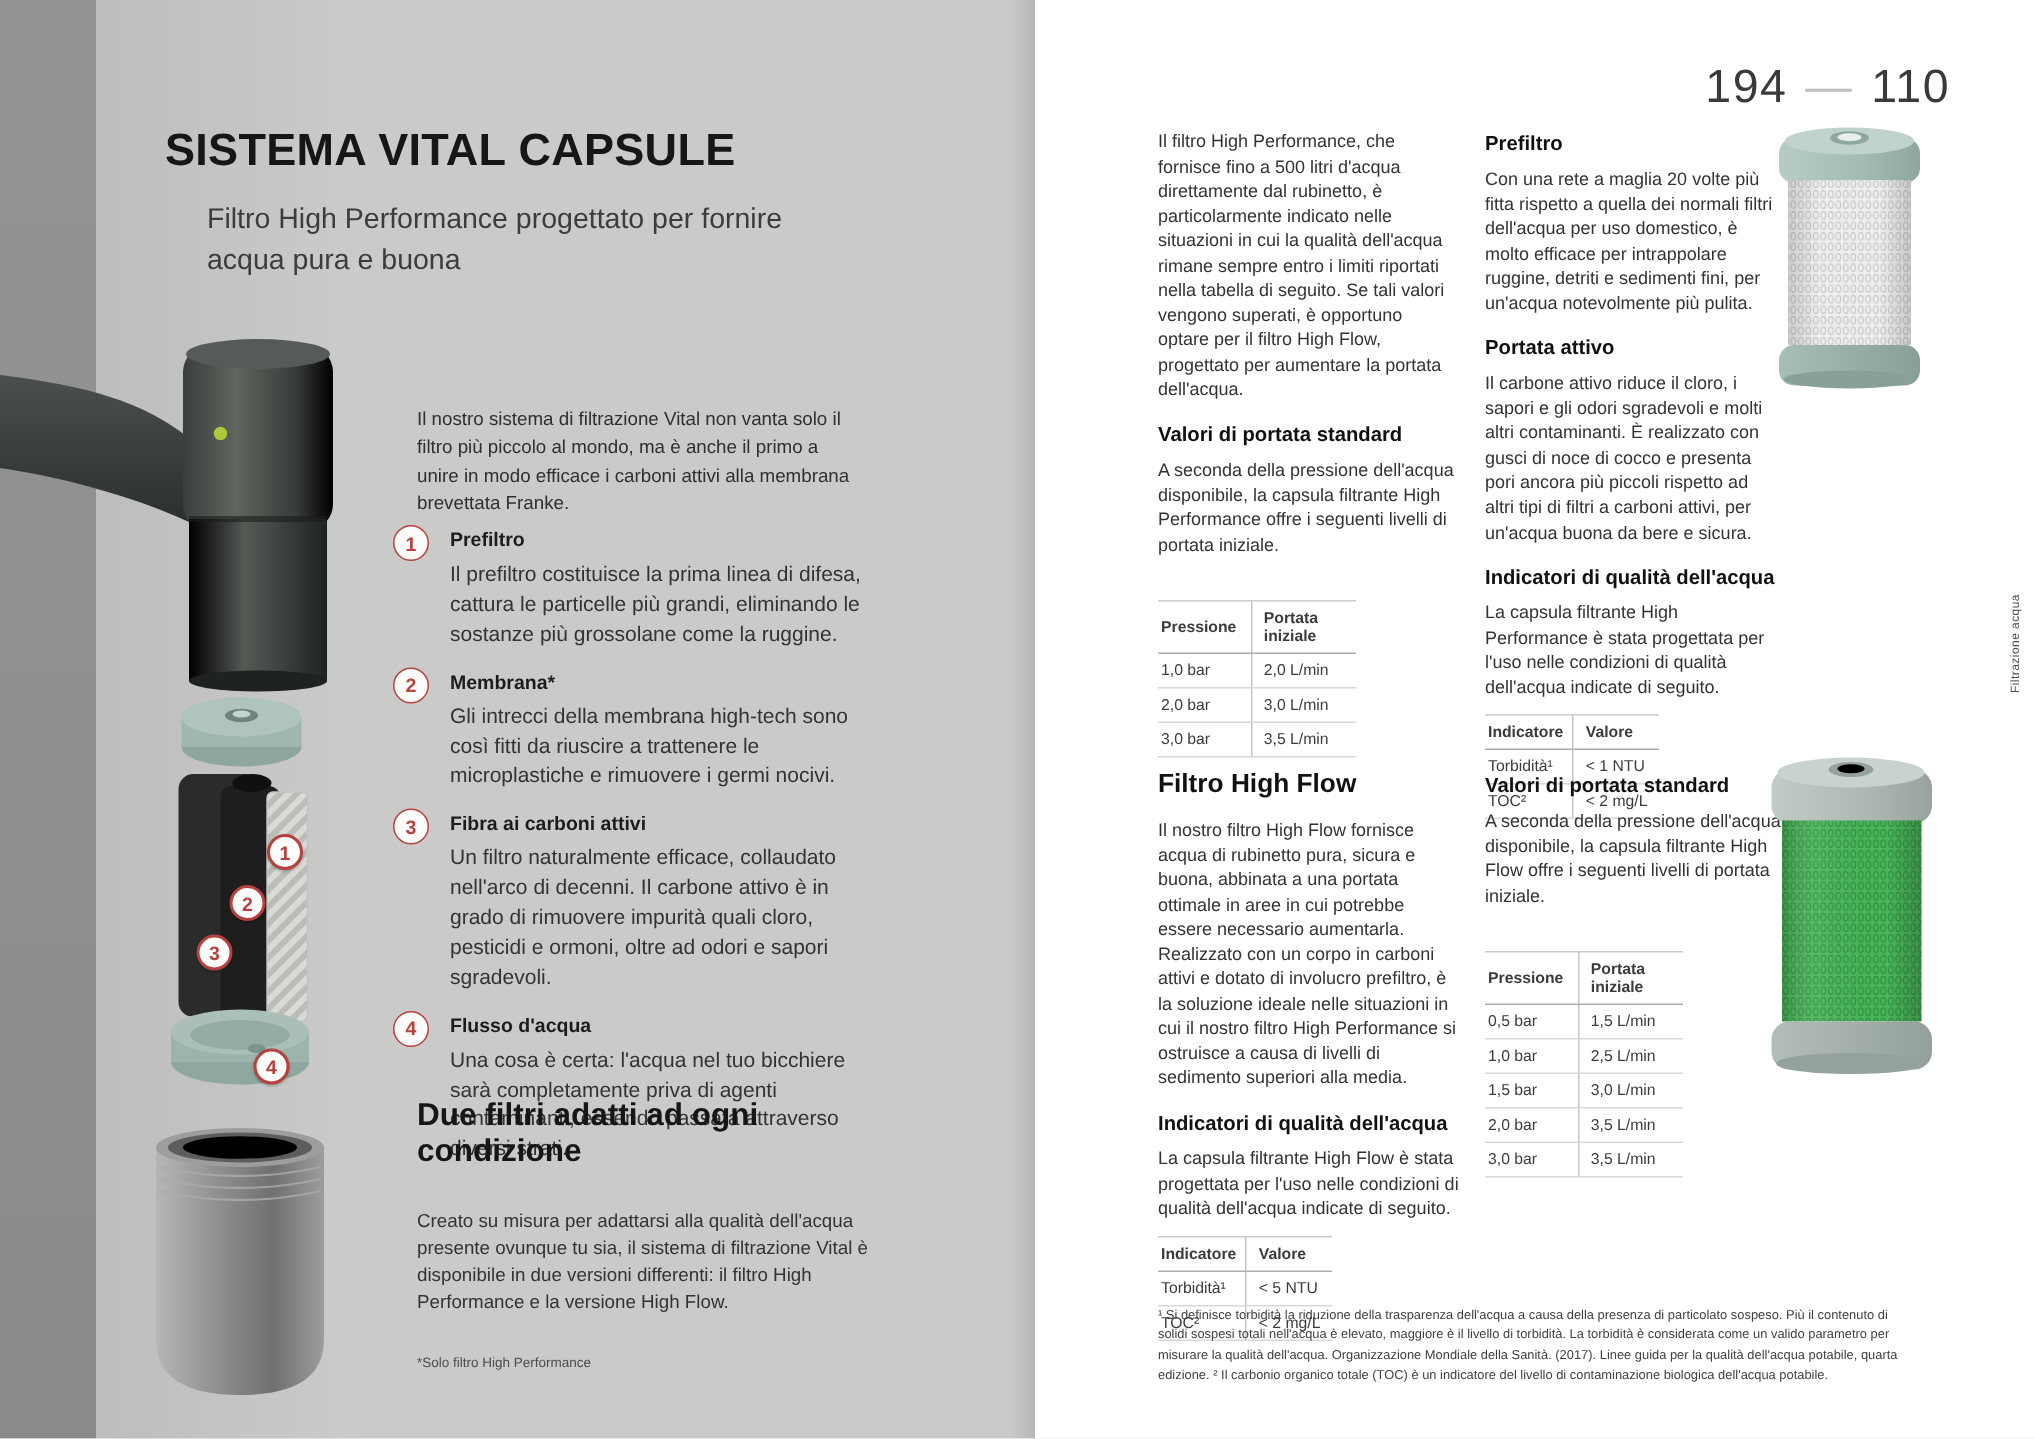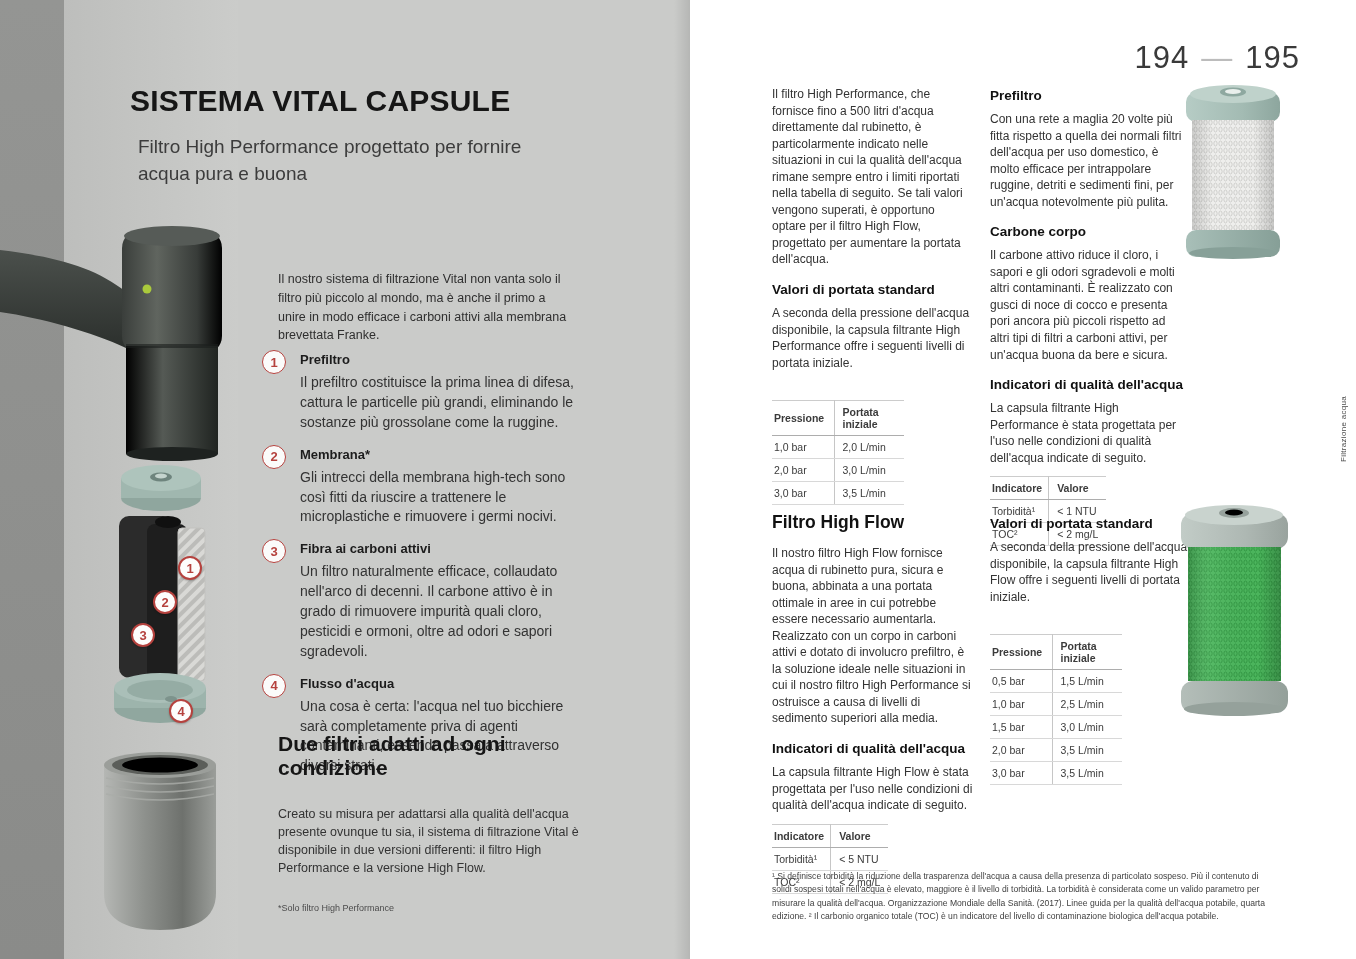--- a/index.html
+++ b/index.html
@@ -10,21 +10,21 @@
   .page-left { position:absolute; left:0; top:0; width:690px; height:959px; background:#cacbc9; }
   .left-band { position:absolute; left:0; top:0; width:64px; height:959px;
                background:linear-gradient(#949593,#8a8b89); }
   .photo-col { position:absolute; left:64px; top:0; width:174px; height:959px;
                background:linear-gradient(to right,#bdbebc,#cbccca); }
   .photo-svg { position:absolute; left:0; top:0; width:270px; height:959px; }
   .spine { position:absolute; right:0; top:0; width:16px; height:959px;
            background:linear-gradient(to right, rgba(0,0,0,0), rgba(0,0,0,0.10)); }
 
   .title { position:absolute; left:110px; top:84px; font-size:30px; font-weight:700;
-           color:#161616; letter-spacing:0.2px;margin-left:20px; }
+           color:#161616; letter-spacing:0.2px; }
   .subtitle { position:absolute; left:110px; top:134px; width:390px; font-size:19px;
               color:#3c3c3c; line-height:1.4; font-weight:400;margin-left:28px; }
   .intro { position:absolute; left:278px; top:270px; width:296px; font-size:12.5px;
            color:#2f2f2f; line-height:1.5; }
 
   .features { position:absolute; left:262px; top:352px; width:322px; }
   .feature { display:flex; margin-bottom:14px; }
   .fcircle { flex:0 0 24px; width:24px; height:24px; border-radius:50%;
              border:1.5px solid #b5423e; color:#b5423e; background:#fbfbfa;
              font-size:13px; font-weight:700; display:flex; align-items:center;
@@ -196,21 +196,21 @@
       <p>Creato su misura per adattarsi alla qualità dell'acqua presente ovunque tu sia, il sistema di filtrazione Vital è disponibile in due versioni differenti: il filtro High Performance e la versione High Flow.</p>
     </div>
 
     <p class="lfoot">*Solo filtro High Performance</p>
     <div class="spine"></div>
   </div>
 
   <div class="page-right">
 
     <div class="pagenums">
-      <span>194</span><span class="dash">—</span><span>195</span>
+      <span>194</span><span class="dash">—</span><span>110</span>
     </div>
 
     <div class="rcol col1">
       <p class="body">Il filtro High Performance, che fornisce fino a 500 litri d'acqua direttamente dal rubinetto, è particolarmente indicato nelle situazioni in cui la qualità dell'acqua rimane sempre entro i limiti riportati nella tabella di seguito. Se tali valori vengono superati, è opportuno optare per il filtro High Flow, progettato per aumentare la portata dell'acqua.</p>
       <h3 class="sub">Valori di portata standard</h3>
       <p class="body">A seconda della pressione dell'acqua disponibile, la capsula filtrante High Performance offre i seguenti livelli di portata iniziale.</p>
       <table class="data-table w-flow" data-table="right_page.high_performance.flow.table">
           <thead>
             <tr>
               <th>Pressione</th>
@@ -255,21 +255,21 @@
               <td>TOC²</td>
               <td>&lt; 2 mg/L</td>
             </tr>
           </tbody>
         </table>
     </div>
 
     <div class="rcol col2">
       <h3 class="sub">Prefiltro</h3>
       <p class="body">Con una rete a maglia 20 volte più fitta rispetto a quella dei normali filtri dell'acqua per uso domestico, è molto efficace per intrappolare ruggine, detriti e sedimenti fini, per un'acqua notevolmente più pulita.</p>
-      <h3 class="sub">Carbone corpo</h3>
+      <h3 class="sub">Portata attivo</h3>
       <p class="body">Il carbone attivo riduce il cloro, i sapori e gli odori sgradevoli e molti altri contaminanti. È realizzato con gusci di noce di cocco e presenta pori ancora più piccoli rispetto ad altri tipi di filtri a carboni attivi, per un'acqua buona da bere e sicura.</p>
       <h3 class="sub">Indicatori di qualità dell'acqua</h3>
       <p class="body">La capsula filtrante High Performance è stata progettata per l'uso nelle condizioni di qualità dell'acqua indicate di seguito.</p>
       <table class="data-table w-qual" data-table="right_page.high_performance.quality.table">
           <thead>
             <tr>
               <th>Indicatore</th>
               <th>Valore</th>
             </tr>
           </thead>

